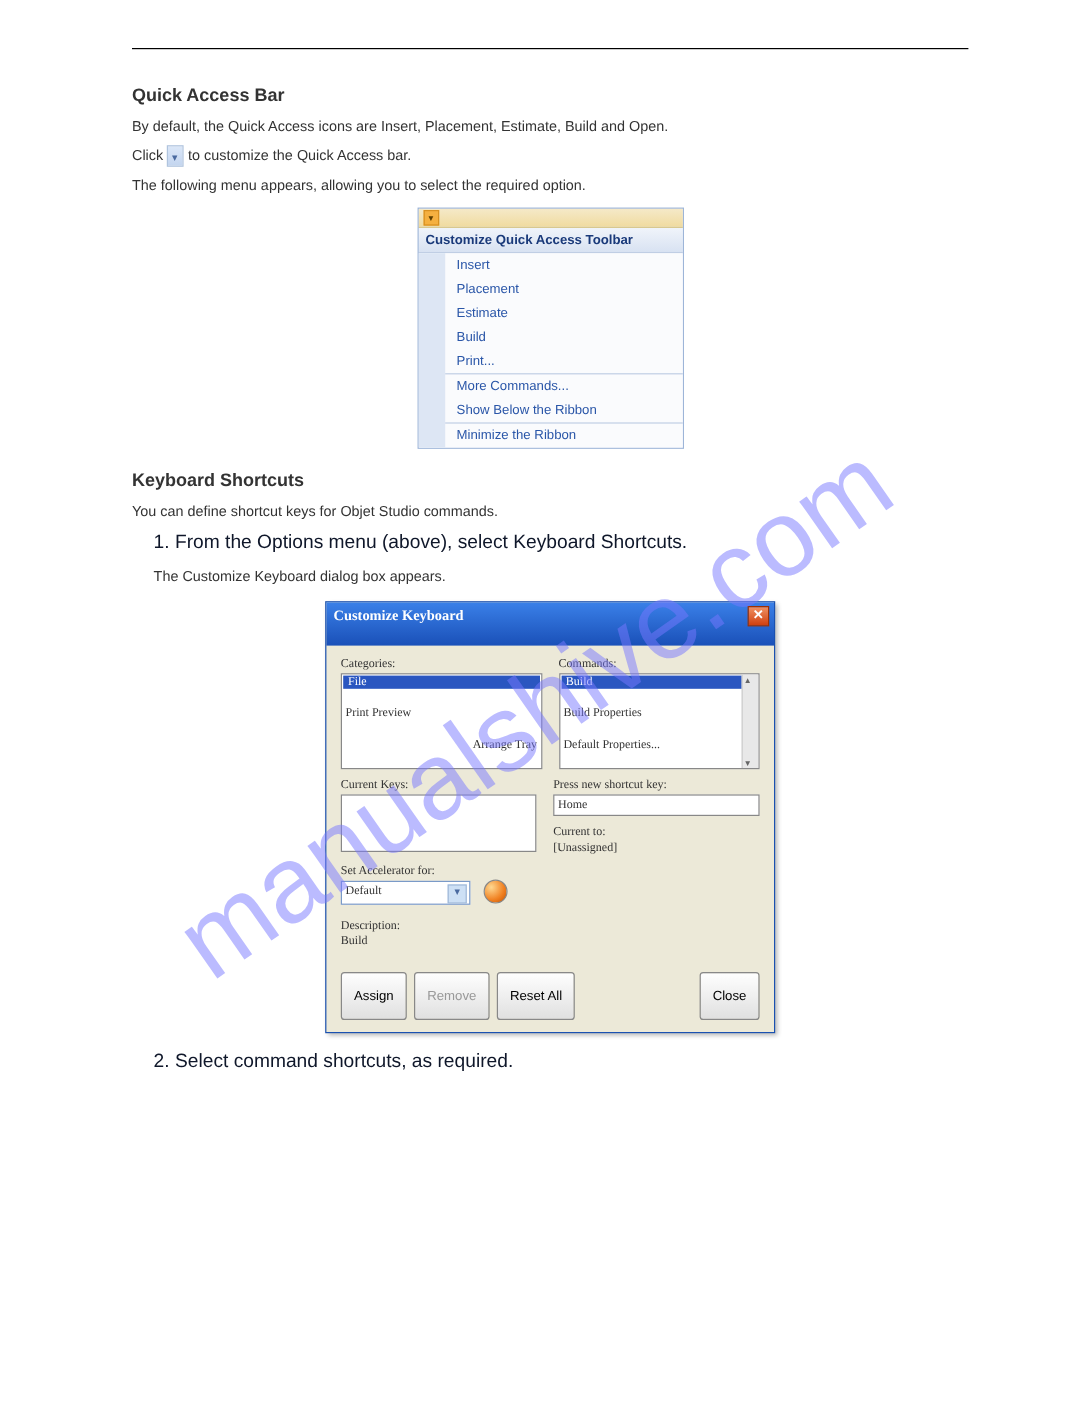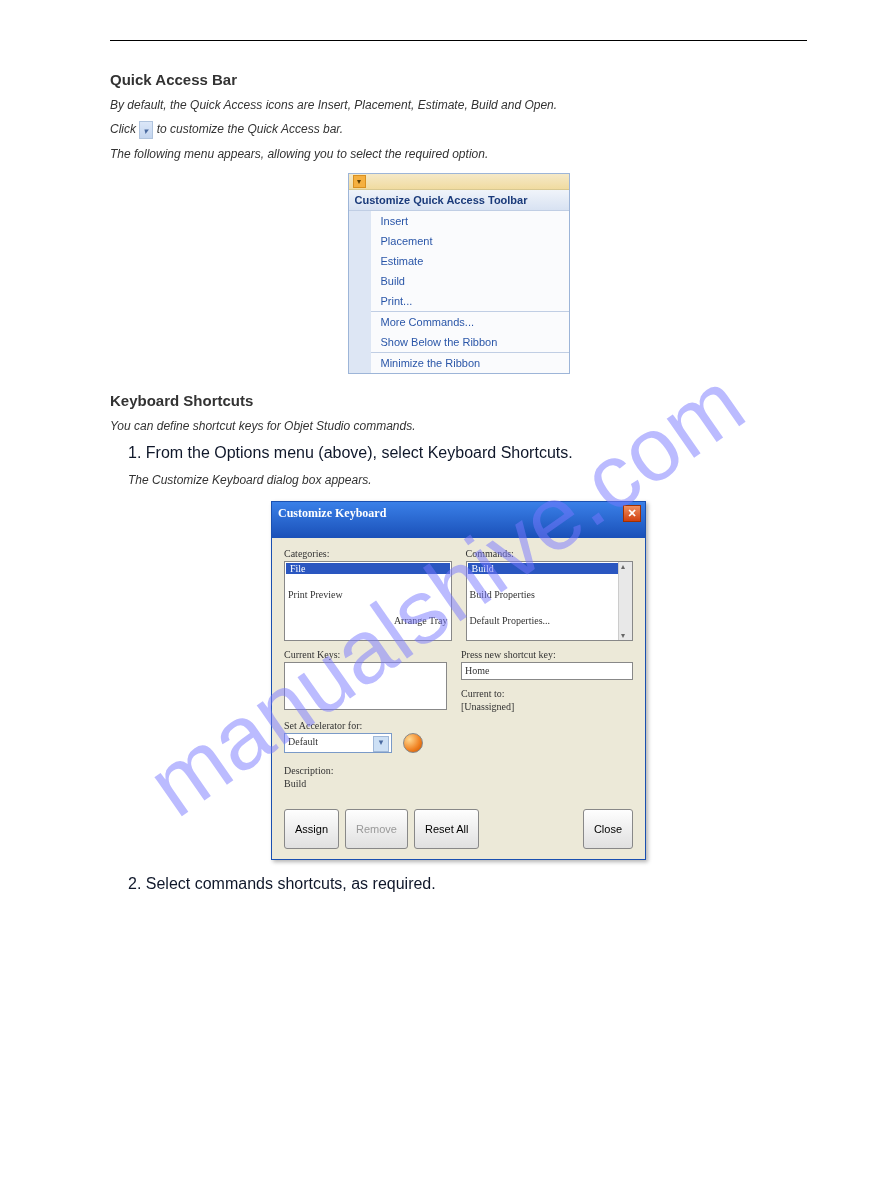--- a/index.html
+++ b/index.html
@@ -10,21 +10,21 @@
     font-family: Arial, sans-serif;
     position: relative;
     overflow: hidden;
   }
   .page {
     padding: 40px 85px 40px 110px;
     position: relative;
   }
   .header-rule { border-top: 1px solid #000; margin-bottom: 30px; }
   h3.section-title { font-size: 15px; color: #333; font-weight: bold; margin: 0 0 8px 0; }
-  p.body { font-size: 12px; color: #333; margin: 6px 0; line-height: 1.5; font-style: italic; }
+  p.body { font-size: 12px; color: #333; margin: 6px 0; line-height: 1.5; }
   p.step { font-size: 16px; color: #0f172a; margin: 6px 0 6px 18px; line-height: 1.5; }
   .inline-icon {
     display: inline-block; width: 14px; height: 18px;
     background: linear-gradient(#dbe7f8, #c3d5ef);
     border: 1px solid #b0c4de; vertical-align: middle; position: relative;
   }
   .inline-icon::after {
     content: "▾"; font-size: 9px; color: #4a6aa0;
     position: absolute; left: 3px; top: 3px;
   }
@@ -223,16 +223,16 @@
         <button class="btn disabled">Remove</button>
         <button class="btn">Reset All</button>
         <div class="spacer"></div>
         <button class="btn">Close</button>
       </div>
     </div>
   </div>
 
   <p class="step">
     <span>2. </span>
-    <span>Select commands shortcuts, as required.</span>
+    <span>Select command shortcuts, as required.</span>
   </p>
 
 </div>
 
 </body></html>

